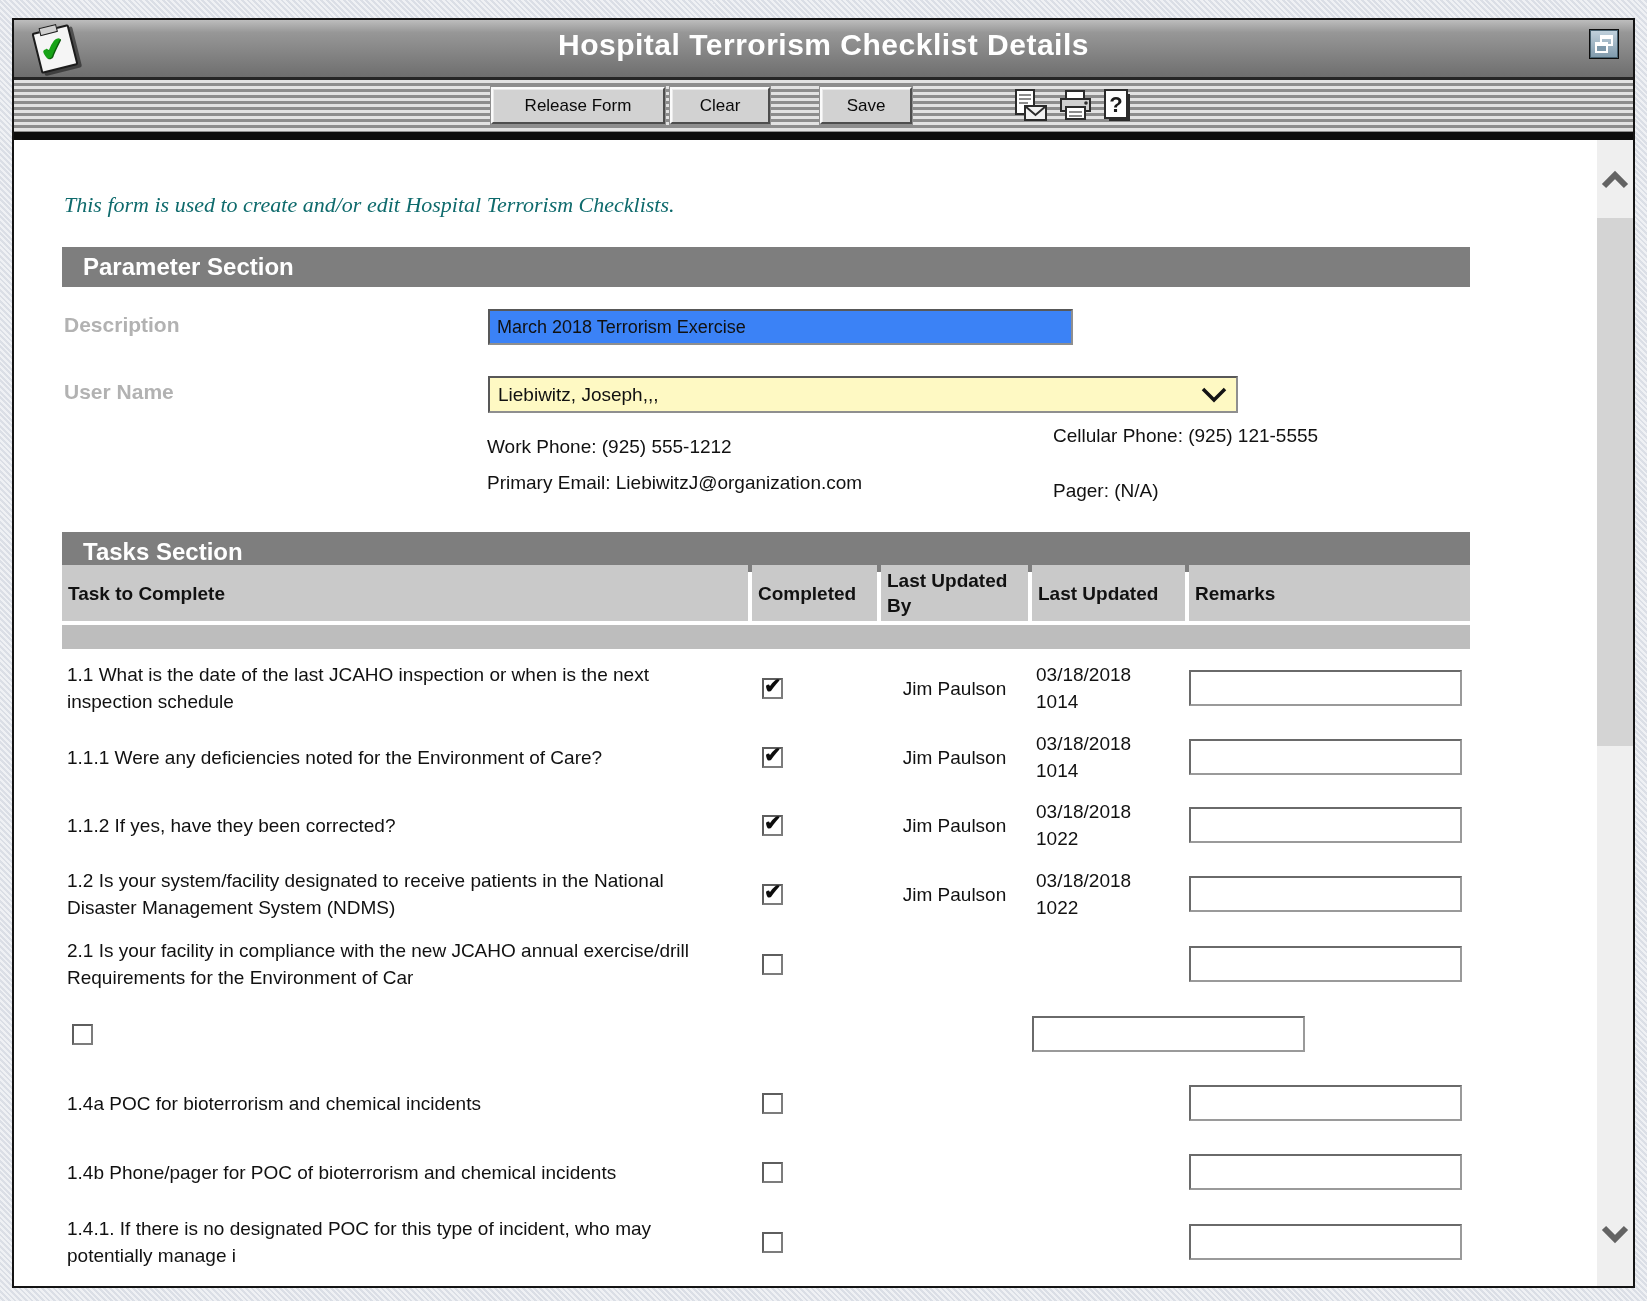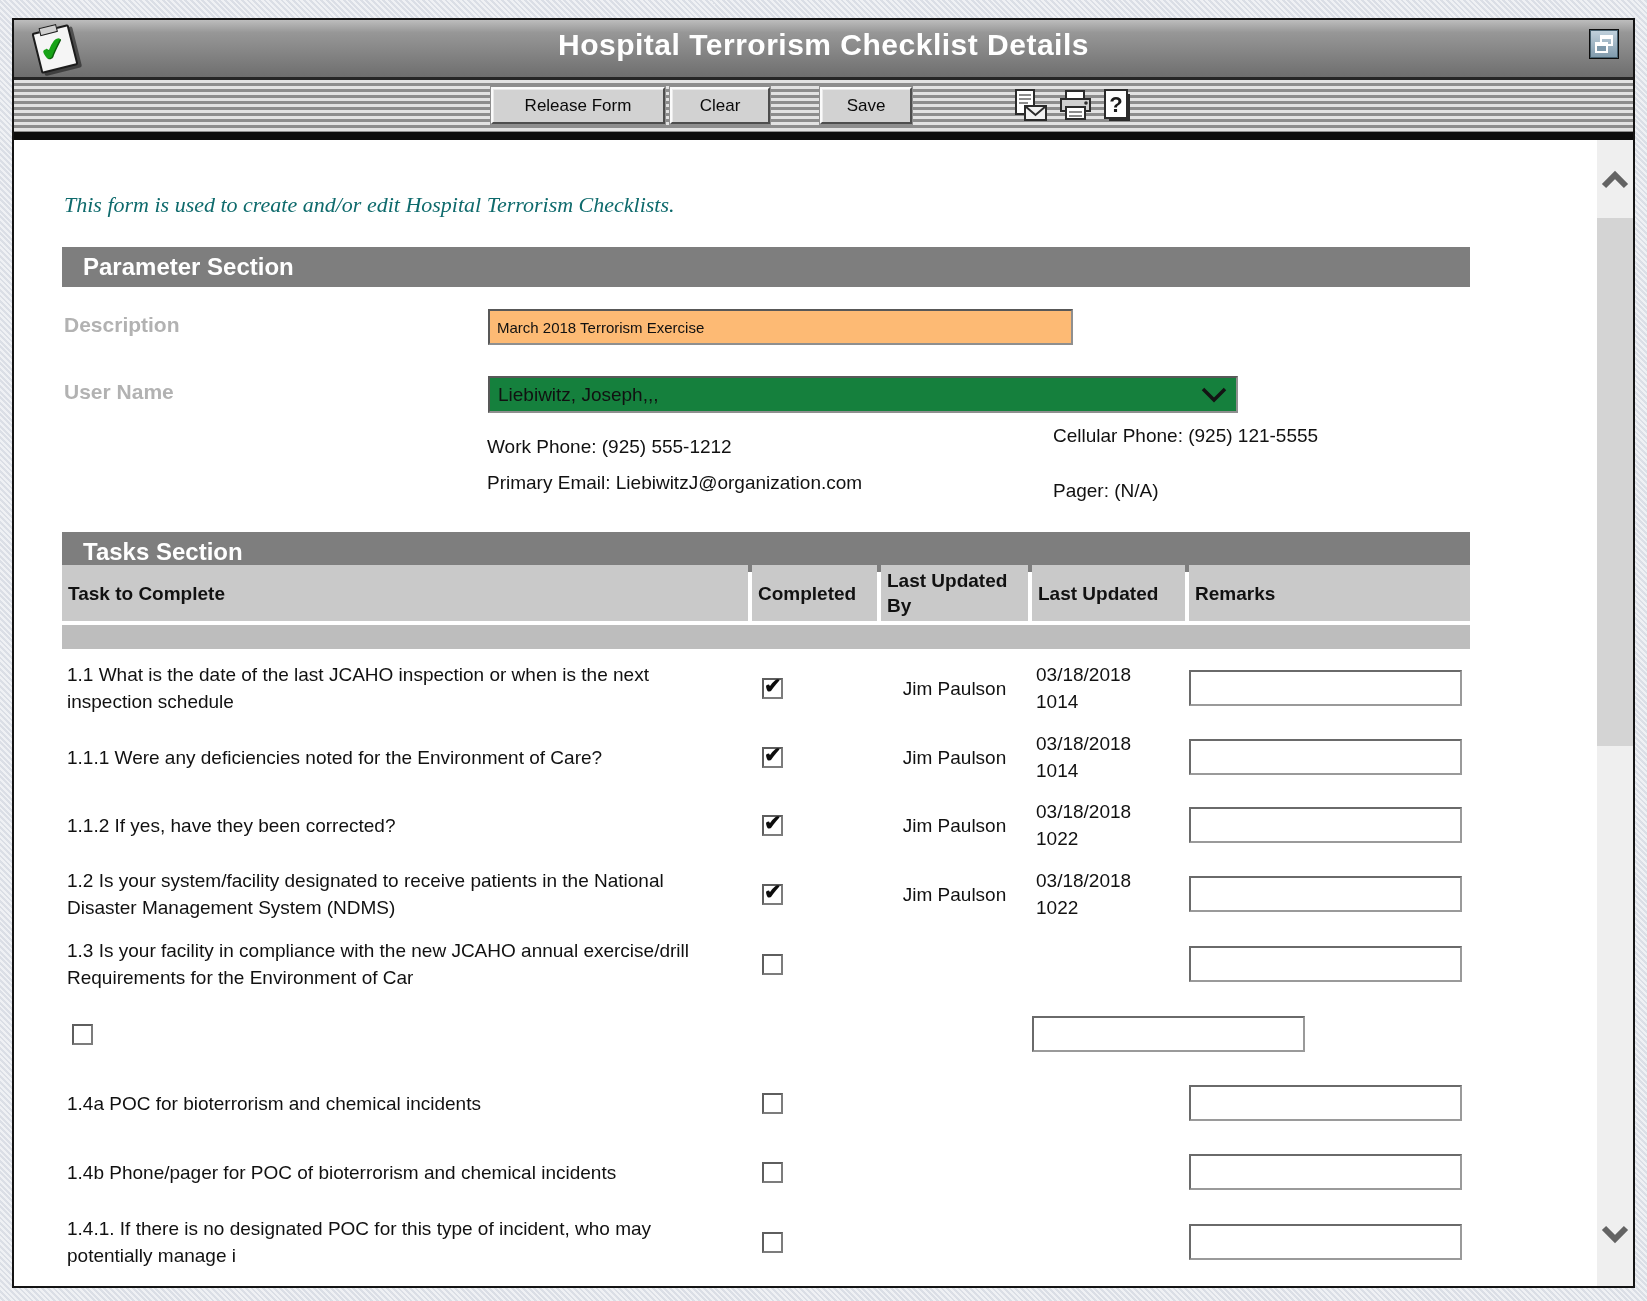--- a/index.html
+++ b/index.html
@@ -73,28 +73,28 @@
   .section-bar{
     position:absolute;left:48px;width:1408px;height:40px;background:#7e7e7e;
     color:#fff;font-weight:bold;font-size:24px;line-height:40px;padding-left:21px;box-sizing:border-box;
   }
   .section-bar.param{top:107px;}
   .section-bar.tasks{top:373px;margin-top:19px;}
   .field-label{position:absolute;left:50px;color:#b2b2b2;font-weight:bold;font-size:21px;}
   .label-desc{top:173px;}
   .label-user{top:240px;}
   .text-input{
-    position:absolute;box-sizing:border-box;background:#fdba74;
+    position:absolute;box-sizing:border-box;background:#3b82f6;
     border:2px solid;border-color:#585858 #8f8f8f #8f8f8f #585858;
-    font-family:"Liberation Sans",sans-serif;font-size:15px;color:#111;padding:8px 7px;
+    font-family:"Liberation Sans",sans-serif;font-size:18px;color:#111;padding:8px 7px;
   }
   .desc-input{left:474px;top:169px;width:585px;height:36px;}
   .select-box{
     position:absolute;left:474px;top:236px;width:750px;height:37px;box-sizing:border-box;
-    border:2px solid;border-color:#585858 #8f8f8f #8f8f8f #585858;background:#15803d;
+    border:2px solid;border-color:#585858 #8f8f8f #8f8f8f #585858;background:#fef9c3;
     display:flex;align-items:center;padding-left:8px;
   }
   .select-box .chev{position:absolute;right:8px;top:7px;}
   .contact{position:absolute;white-space:nowrap;}
   .c-workphone{left:473px;top:296px;}
   .c-cell{left:1039px;top:285px;}
   .c-email{left:473px;top:332px;}
   .c-pager{left:1039px;top:340px;}
   
   .tgrid{display:grid;grid-template-columns:686px 125px 147px 153px 281px;column-gap:4px;}
@@ -276,21 +276,21 @@
     <div class="cell-date">
       <div>03/18/2018</div>
       <div>1022</div>
     </div>
     <div class="cell-remarks">
       <input class="remarks-input" style="">
     </div>
   </div>
 
   <div class="trow tgrid h2">
-    <div class="cell-task">1.3 Is your facility in compliance with the new JCAHO annual exercise/drill Requirements for the Environment of Car</div>
+    <div class="cell-task">2.1 Is your facility in compliance with the new JCAHO annual exercise/drill Requirements for the Environment of Car</div>
     <div class="cell-check">
       <div class="checkbox"></div>
     </div>
     <div class="cell-name"></div>
     <div class="cell-date">
       <div></div>
       <div></div>
     </div>
     <div class="cell-remarks">
       <input class="remarks-input" style="">

